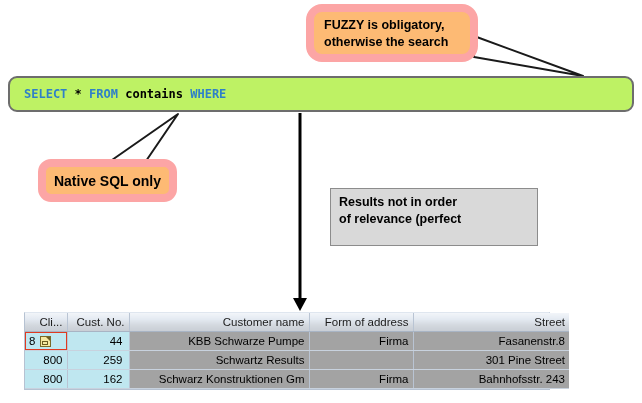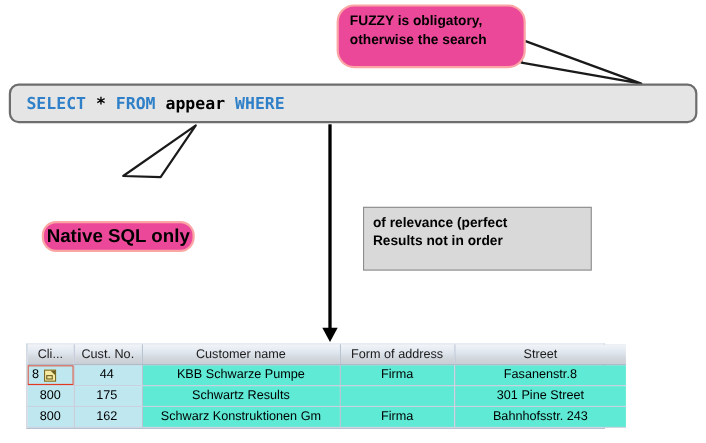--- a/index.html
+++ b/index.html
@@ -12,22 +12,22 @@
     height: 403px;
     position: relative;
     overflow: hidden;
     font-family: "Liberation Sans", sans-serif;
     -webkit-font-smoothing: none;
   }
 
   
   .bubble {
     position: absolute;
-    background: #ec4899;
-    border: 2px solid #fca5a5;
+    background: #fdba74;
+    border: 8px solid #fca5a5;
     border-radius: 14px;
     box-sizing: border-box;
     font-weight: bold;
     color: #000000;
     z-index: 5;
   }
 
   #fuzzy-callout {
     left: 306px;
     top: 4px;
@@ -36,56 +36,55 @@
     padding: 5px 9px 0 10px;
     font-size: 12.5px;
     line-height: 16.5px;
     border-radius: 16px;
   }
 
   #native-callout {
     left: 38px;
     top: 159px;
     width: 139px;
-    height: 28px;
+    height: 43px;
     padding: 0;
     display: flex;
     align-items: center;
     justify-content: center;
-    font-size: 17px;
+    font-size: 14px;
     border-radius: 13px;
-    margin-top: 42px;
   }
 
   .tail-svg {
     position: absolute;
     left: 0;
     top: 0;
     width: 642px;
     height: 403px;
     pointer-events: none;
     z-index: 4;
   }
 
   
   #sql-box {
     position: absolute;
     left: 8px;
     top: 76px;
     width: 626px;
     height: 36px;
     box-sizing: border-box;
-    background: #e5e5e5;
+    background: #bef264;
     border: 2px solid #6d6d6d;
     border-radius: 9px;
     display: flex;
     align-items: center;
     padding-left: 14px;
     font-family: "DejaVu Sans Mono", "Liberation Mono", monospace;
-    font-size: 15px;
+    font-size: 12px;
     font-weight: bold;
     letter-spacing: 0px;
     color: #000000;
     white-space: pre;
     z-index: 6;
   }
   #sql-box .kw { color: #2f80c8; }
 
   
   #results-note {
@@ -122,40 +121,40 @@
   #results-grid table {
     border-collapse: collapse;
     width: 100%;
     table-layout: fixed;
   }
   #results-grid th, #results-grid td {
     padding: 0 4px;
     height: 18px;
     line-height: 18px;
     font-weight: normal;
-    text-align: center;
+    text-align: right;
     overflow: hidden;
     white-space: nowrap;
     border-right: 1px solid #b9c4d3;
     border-bottom: 1px solid #c8d2de;
     box-sizing: border-box;
   }
   #results-grid thead th {
     background: linear-gradient(to bottom, #f2f5f9 0%, #e3e9f1 35%, #d2d7dd 70%, #c9ced5 100%);
     border-bottom: 1px solid #a8b4c4;
     color: #1b1b1b;
   }
   #results-grid tbody td {
-    background: #5eead4;
+    background: #a3a3a3;
   }
   #results-grid tbody td.keycol {
     background: #bfe7f0;
   }
   #results-grid td.num {
-    text-align: center;
+    text-align: right;
     padding-right: 6px;
   }
   #results-grid td.cellsel {
     background: #f5f0a5;
     padding: 0;
     position: relative;
   }
   .sel-inner {
     position: absolute;
     left: 0; top: 0; right: 0; bottom: 0;
@@ -213,25 +212,25 @@
 
 <div class="bubble" id="fuzzy-callout">
   <div>FUZZY is  obligatory,</div>
   <div>otherwise the search</div>
 </div>
 
 <div class="bubble" id="native-callout">
   <span>Native SQL only</span>
 </div>
 
-<div id="sql-box"><span class="kw">SELECT</span><span> * </span><span class="kw">FROM</span><span> appear </span><span class="kw">WHERE</span></div>
+<div id="sql-box"><span class="kw">SELECT</span><span> * </span><span class="kw">FROM</span><span> contains </span><span class="kw">WHERE</span></div>
 
 <div id="results-note">
+  <div>Results not in order</div>
   <div>of relevance (perfect</div>
-  <div>Results not in order</div>
 </div>
 
 <div id="results-grid">
   <table>
     <thead>
       <tr>
         <th class="col-cli">Cli...</th>
         <th class="col-cust">Cust. No.</th>
         <th class="col-name">Customer name</th>
         <th class="col-form">Form of address</th>
@@ -246,21 +245,21 @@
             <span class="detail-icon"></span>
           </span>
         </td>
         <td class="col-cust keycol num">44</td>
         <td class="col-name">KBB Schwarze Pumpe</td>
         <td class="col-form">Firma</td>
         <td class="col-street">Fasanenstr.8</td>
       </tr>
       <tr>
         <td class="col-cli keycol">800</td>
-        <td class="col-cust keycol num">175</td>
+        <td class="col-cust keycol num">259</td>
         <td class="col-name">Schwartz Results</td>
         <td class="col-form"></td>
         <td class="col-street">301 Pine Street</td>
       </tr>
       <tr>
         <td class="col-cli keycol">800</td>
         <td class="col-cust keycol num">162</td>
         <td class="col-name">Schwarz Konstruktionen Gm</td>
         <td class="col-form">Firma</td>
         <td class="col-street">Bahnhofsstr. 243</td>

